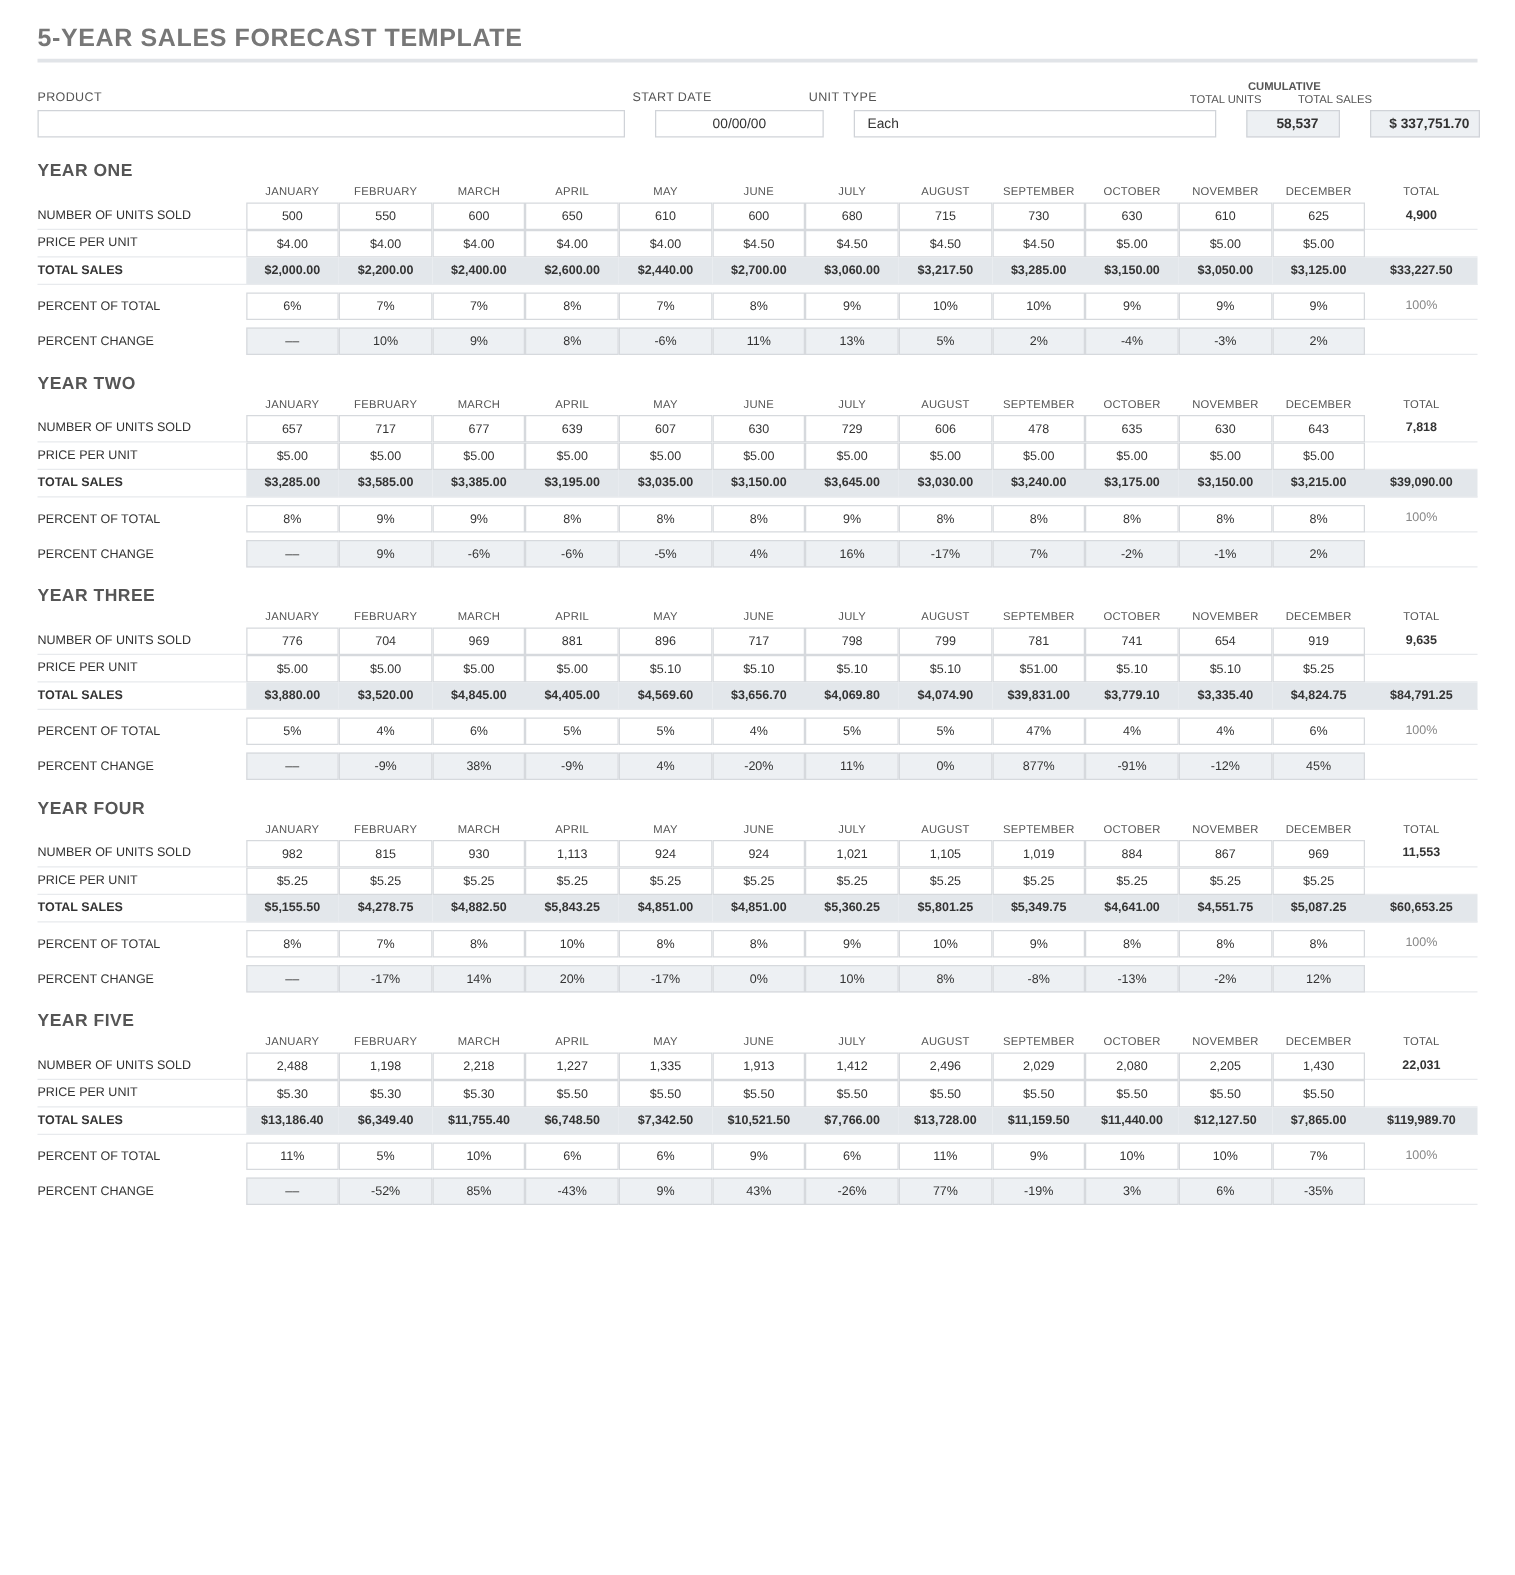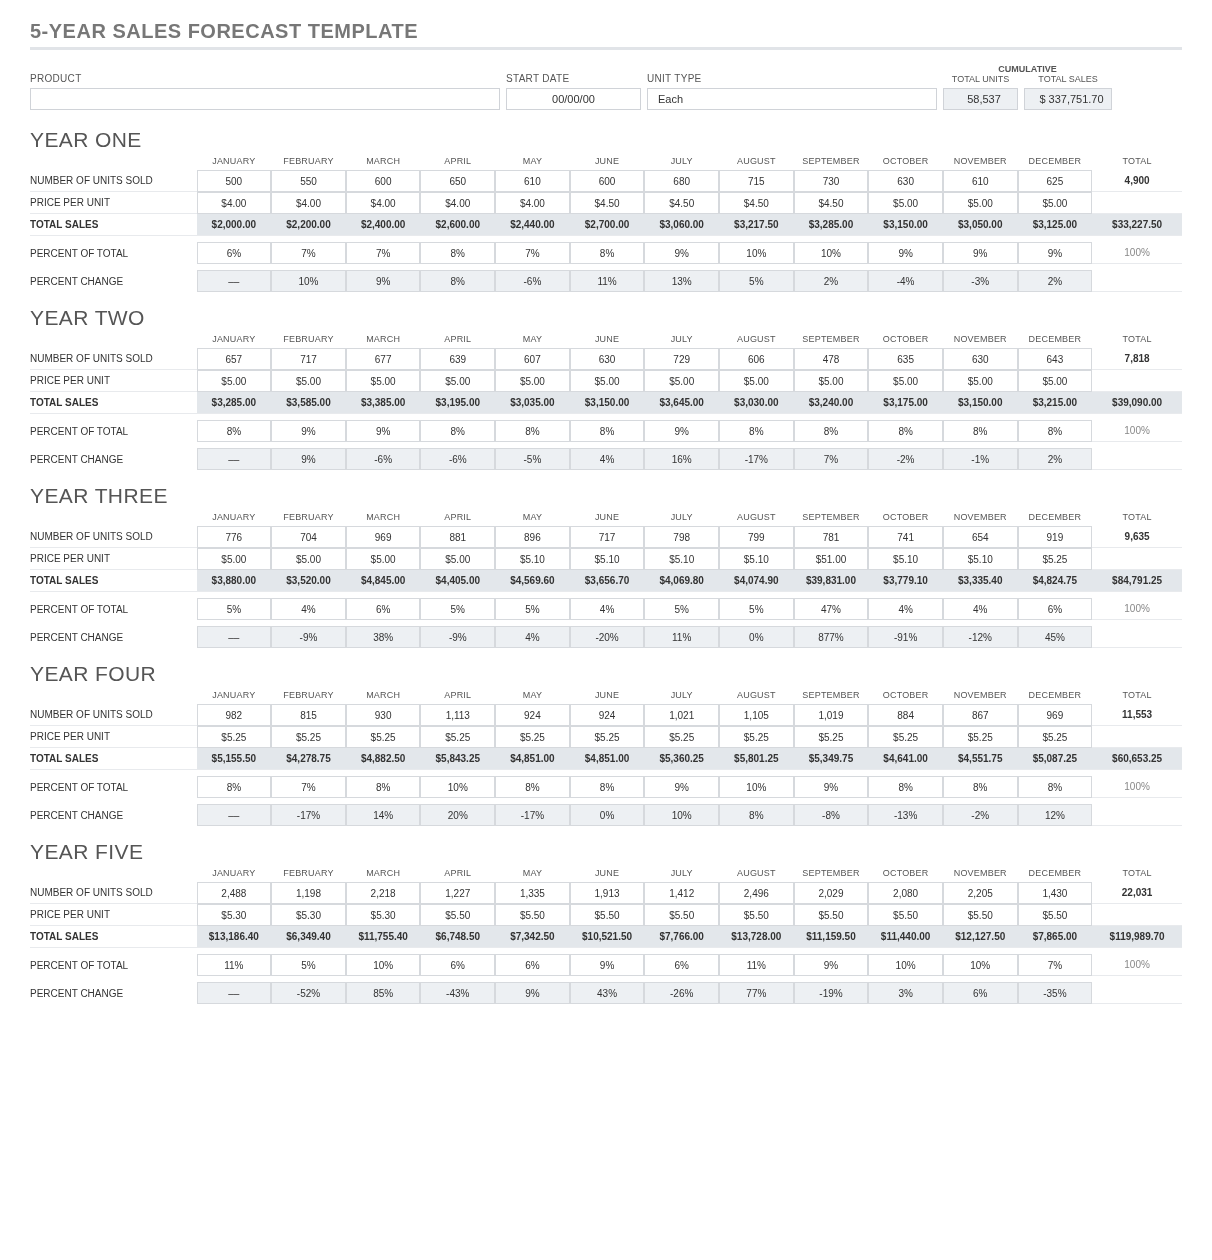--- a/index.html
+++ b/index.html
@@ -25,41 +25,41 @@
     gap: 6px;
     align-items: end;
     margin-bottom: 4px;
   }
   .top-label { font-size: 10px; color: #555; font-weight: 500; letter-spacing: .3px;}
   .top-cum-label { font-size: 9px; color: #555; text-align: center; font-weight: 600;}
   .top-sub { font-size: 9px; color: #555; text-align: center;}
   .top-grid2 {
     display: grid;
     grid-template-columns: 470px 135px 290px 75px 88px;
-    gap: 6px;
+    gap: 24px;
     margin-bottom: 18px;
   }
   .input-box {
     border: 1px solid #d0d3d8;
     height: 22px;
     line-height: 20px;
     padding: 0 6px;
     font-size: 11px;
     background: #fff;
     text-align: center;
   }
   .input-box.left { text-align: left; }
-  .input-box.bold { font-weight: 400; padding-left: 13px; }
+  .input-box.bold { font-weight: 700; padding-left: 13px; }
   .input-box.shade { background: #edf0f3; }
 
   .year-block { margin-bottom: 14px; }
   .year-title {
-    font-size: 21px;
+    font-size: 14px;
     color: #555;
-    font-weight: 400;
+    font-weight: 700;
     letter-spacing: .4px;
     margin-bottom: 2px;
   }
   table {
     width: 100%;
     border-collapse: separate;
     border-spacing: 0;
     table-layout: fixed;
   }
   col.label { width: 145px; }

